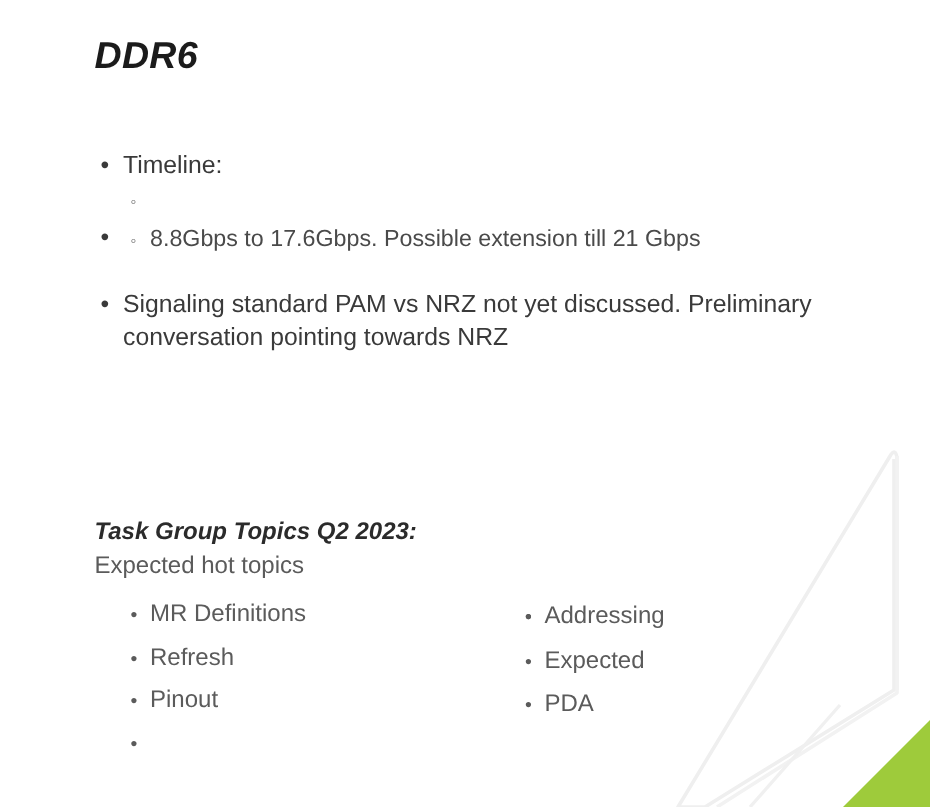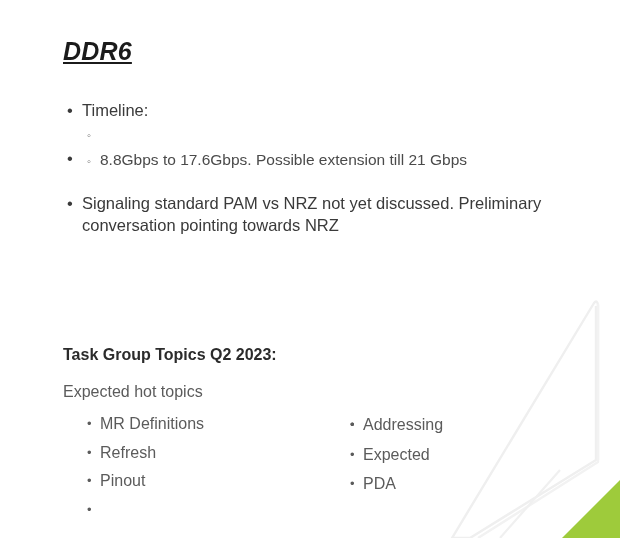--- a/index.html
+++ b/index.html
@@ -23,28 +23,27 @@
     position: absolute;
     inset: 0;
     pointer-events: none;
   }
   .deco-svg { display: block; }
 
   
   .slide-title {
     position: absolute;
     left: 63px;
-    top: 38px;
+    top: 24px;
     font-size: 25px;
     font-weight: bold;
     font-style: italic;
     color: #1b1b1b;
     letter-spacing: 0.2px;
     line-height: 1.1;
-    text-decoration: underline;
   }
 
   
   .body-block {
     position: absolute;
     left: 63px;
     top: 100px;
     width: 515px;
   }
   .bullet-l1 {
@@ -86,21 +85,22 @@
     position: absolute;
     left: 63px;
     top: 344px;
     width: 520px;
   }
   .tg-heading {
     font-size: 16px;
     font-weight: bold;
     color: #2b2b2b;
     line-height: 1.35;
-    margin-bottom: 15px;
+    margin-bottom: 1px;
+    font-style: italic;
   }
   .tg-sub {
     font-size: 16px;
     color: #5b5b5b;
     line-height: 1.35;
     margin-bottom: 8px;
   }
   .tg-cols {
     position: relative;
     margin-top: 3px;

